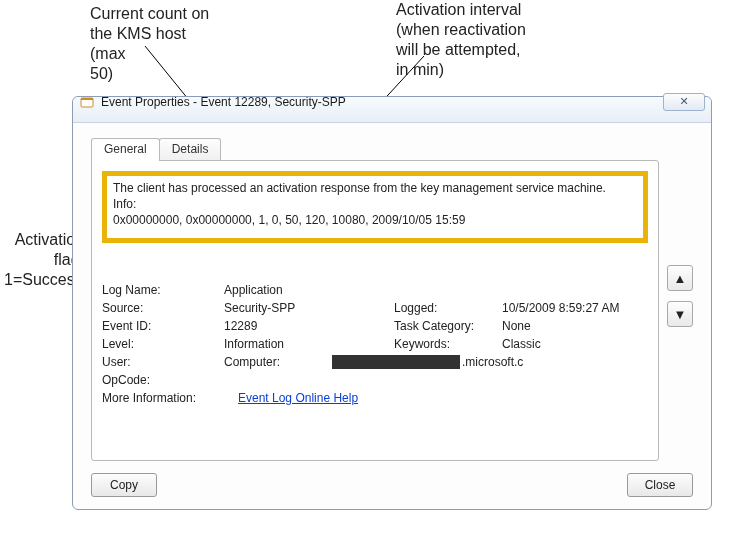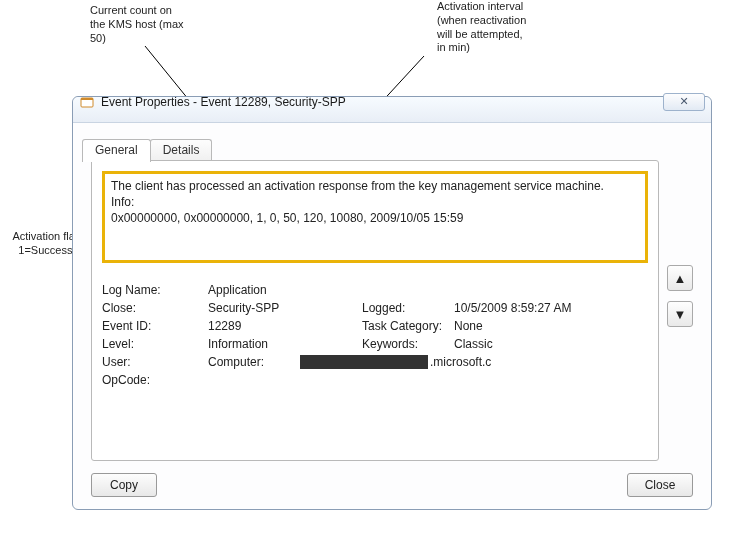--- a/index.html
+++ b/index.html
@@ -9,21 +9,21 @@
     font-size: 12px;
     color: #222;
     background: #fff;
     width: 738px;
     height: 537px;
     position: relative;
   }
   
   .annot {
     position: absolute;
-    font-size: 11px;
+    font-size: 16px;
     line-height: 1.25;
     color: #222;
   }
   svg.arrows {
     position: absolute;
     left: 0; top: 0;
     width: 738px; height: 537px;
     pointer-events: none;
   }
   
@@ -63,23 +63,23 @@
     color: #4a5a70;
     font-size: 11px;
   }
   .client {
     position: absolute;
     left: 8px; right: 8px; top: 34px; bottom: 8px;
   }
   
   .tabs {
     position: absolute;
-    left: 1px; top: 6px;
+    left: 10px; top: 6px;
     display: flex;
-    align-items: center;
+    align-items: flex-start;
     height: 24px;
   }
   .tab {
     border: 1px solid #b9b9b9;
     border-bottom: none;
     background: linear-gradient(#fdfdfd,#f0f0f0);
     padding: 3px 12px 4px;
     font-size: 12px;
     margin-right: -1px;
     border-radius: 3px 3px 0 0;
@@ -96,36 +96,36 @@
     position: absolute;
     left: 10px; right: 44px; top: 29px; bottom: 40px;
     border: 1px solid #b9b9b9;
     background: #fff;
     border-radius: 0 3px 3px 3px;
   }
   
   .descbox {
     position: absolute;
     left: 10px; right: 10px; top: 10px;
-    height: 92px;
-    border: 3px solid #eab308;
+    height: 72px;
+    border: 5px solid #eab308;
     padding: 4px 6px;
     overflow: hidden;
     font-size: 12px;
     line-height: 1.35;
     background: #fff;
   }
   
   .grid {
     position: absolute;
     left: 10px; right: 10px;
     top: 120px;
     font-size: 12px;
   }
-  .row { display: flex; padding: 2px 0; }
+  .row { display: flex; padding: 2px 0; gap: 16px; }
   .row .l1 { width: 106px; }
   .row .v1 { width: 154px; white-space: nowrap; }
   .row .l2 { width: 92px; }
   .row .v2 { flex: 1; white-space: nowrap; display: flex; align-items: center; }
   .redact {
     display: inline-block;
     width: 128px; height: 14px;
     background: #323232;
     margin-right: 2px;
   }
@@ -159,21 +159,21 @@
   }
   .btn.copy { left: 10px; }
   .btn.close { right: 10px; }
 </style>
 </head>
 <body>
 
 <div class="annot" style="left:90px; top:4px; width:120px; white-space:pre-line;">Current count on
 the KMS host (max
 50)</div>
-<div class="annot" style="left:396px; top:0px; width:140px; white-space:pre-line;margin-left:41px;">Activation interval
+<div class="annot" style="left:396px; top:0px; width:140px; white-space:pre-line;">Activation interval
 (when reactivation
 will be attempted,
 in min)</div>
 <div class="annot" style="left:4px; top:230px; width:80px; white-space:pre-line; text-align:right;">Activation flag;
 1=Successful</div>
 
 <svg class="arrows">
   <defs>
     <marker id="ah" markerWidth="8" markerHeight="8" refX="6" refY="3" orient="auto">
       <path d="M0,0 L6,3 L0,6 Z" fill="#000"></path>
@@ -215,21 +215,21 @@
       </div>
 
       <div class="grid">
         <div class="row">
           <div class="l1">Log Name:</div>
           <div class="v1">Application</div>
           <div class="l2"></div>
             <div class="v2"></div>
         </div>
         <div class="row">
-          <div class="l1">Close:</div>
+          <div class="l1">Source:</div>
           <div class="v1">Security-SPP</div>
           <div class="l2">Logged:</div>
           <div class="v2">10/5/2009 8:59:27 AM</div>
         </div>
         <div class="row">
           <div class="l1">Event ID:</div>
           <div class="v1">12289</div>
           <div class="l2">Task Category:</div>
           <div class="v2">None</div>
         </div>
@@ -245,20 +245,24 @@
           <div class="v2">
             <span class="redact"></span>
               <span>.microsoft.c</span>
           </div>
         </div>
         <div class="row">
           <div class="l1">OpCode:</div>
           <div class="l2"></div>
             <div class="v2"></div>
         </div>
+        <div class="row">
+          <div class="l1" style="width:120px;">More Information:</div>
+          <div class="v1"><a class="link">Event Log Online Help</a></div>
+        </div>
       </div>
     </div>
 
     <div class="navbtn up">
       <span>▲</span>
     </div>
     <div class="navbtn down">
       <span>▼</span>
     </div>
 

